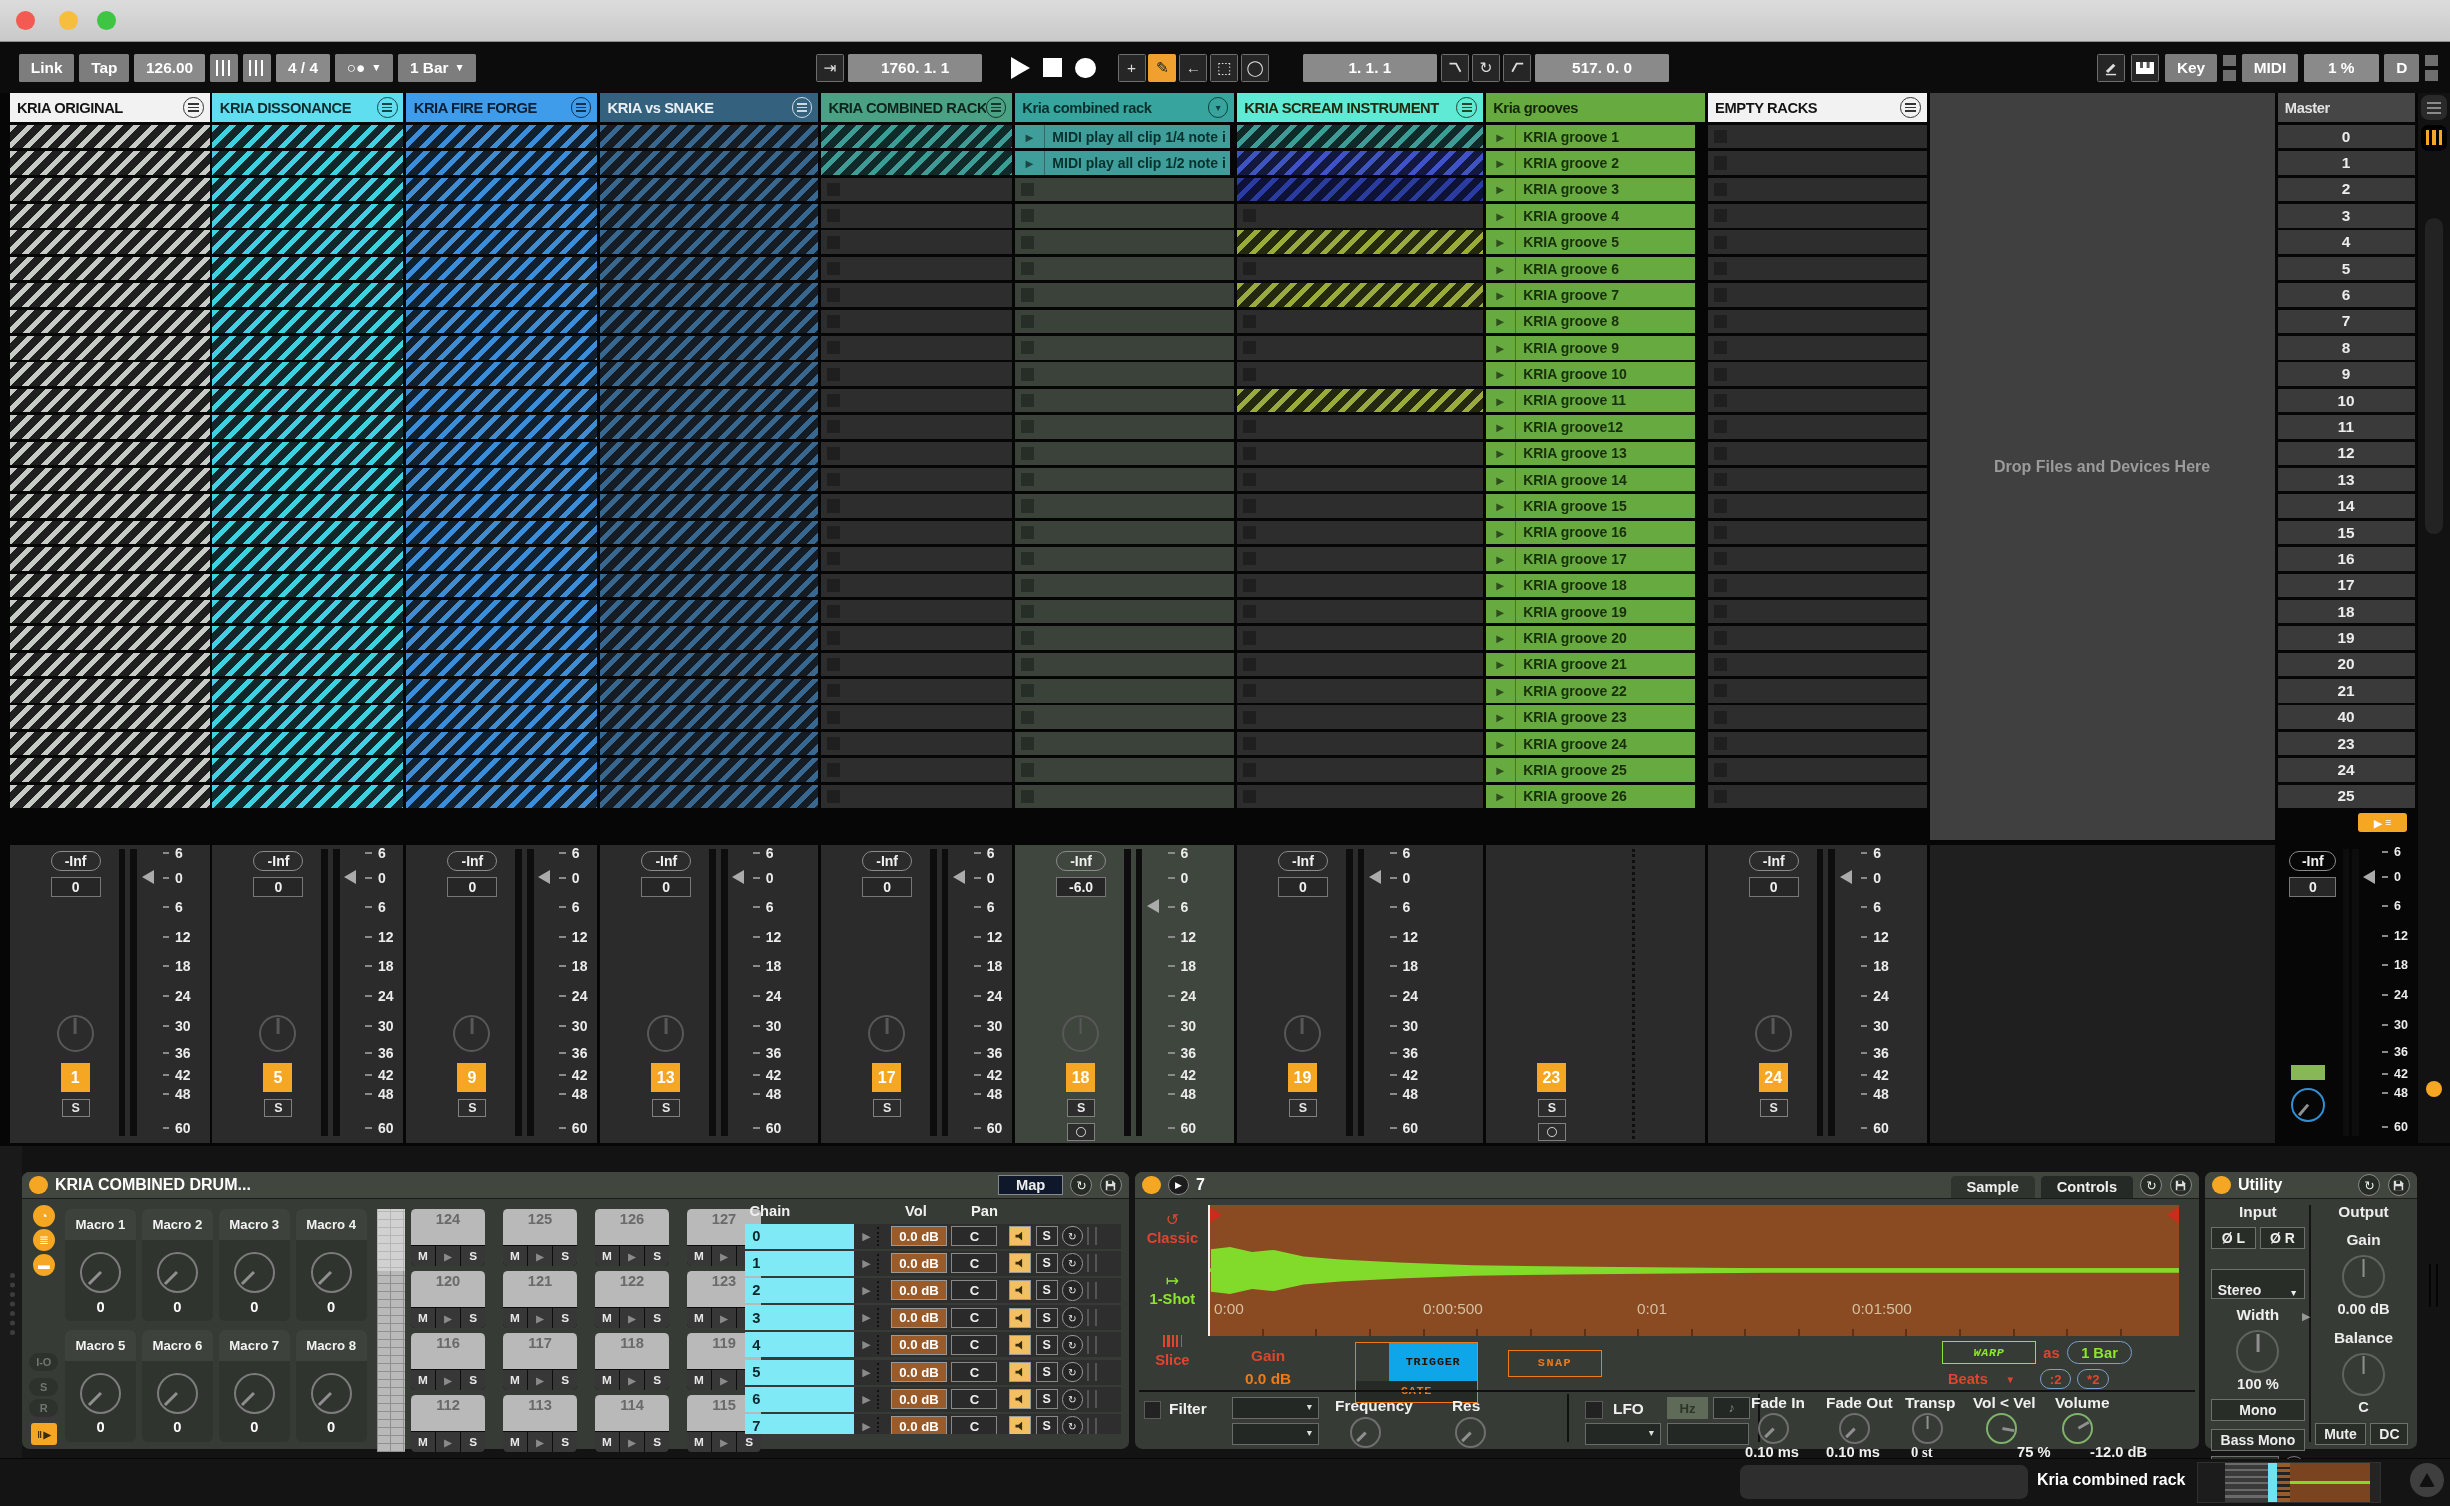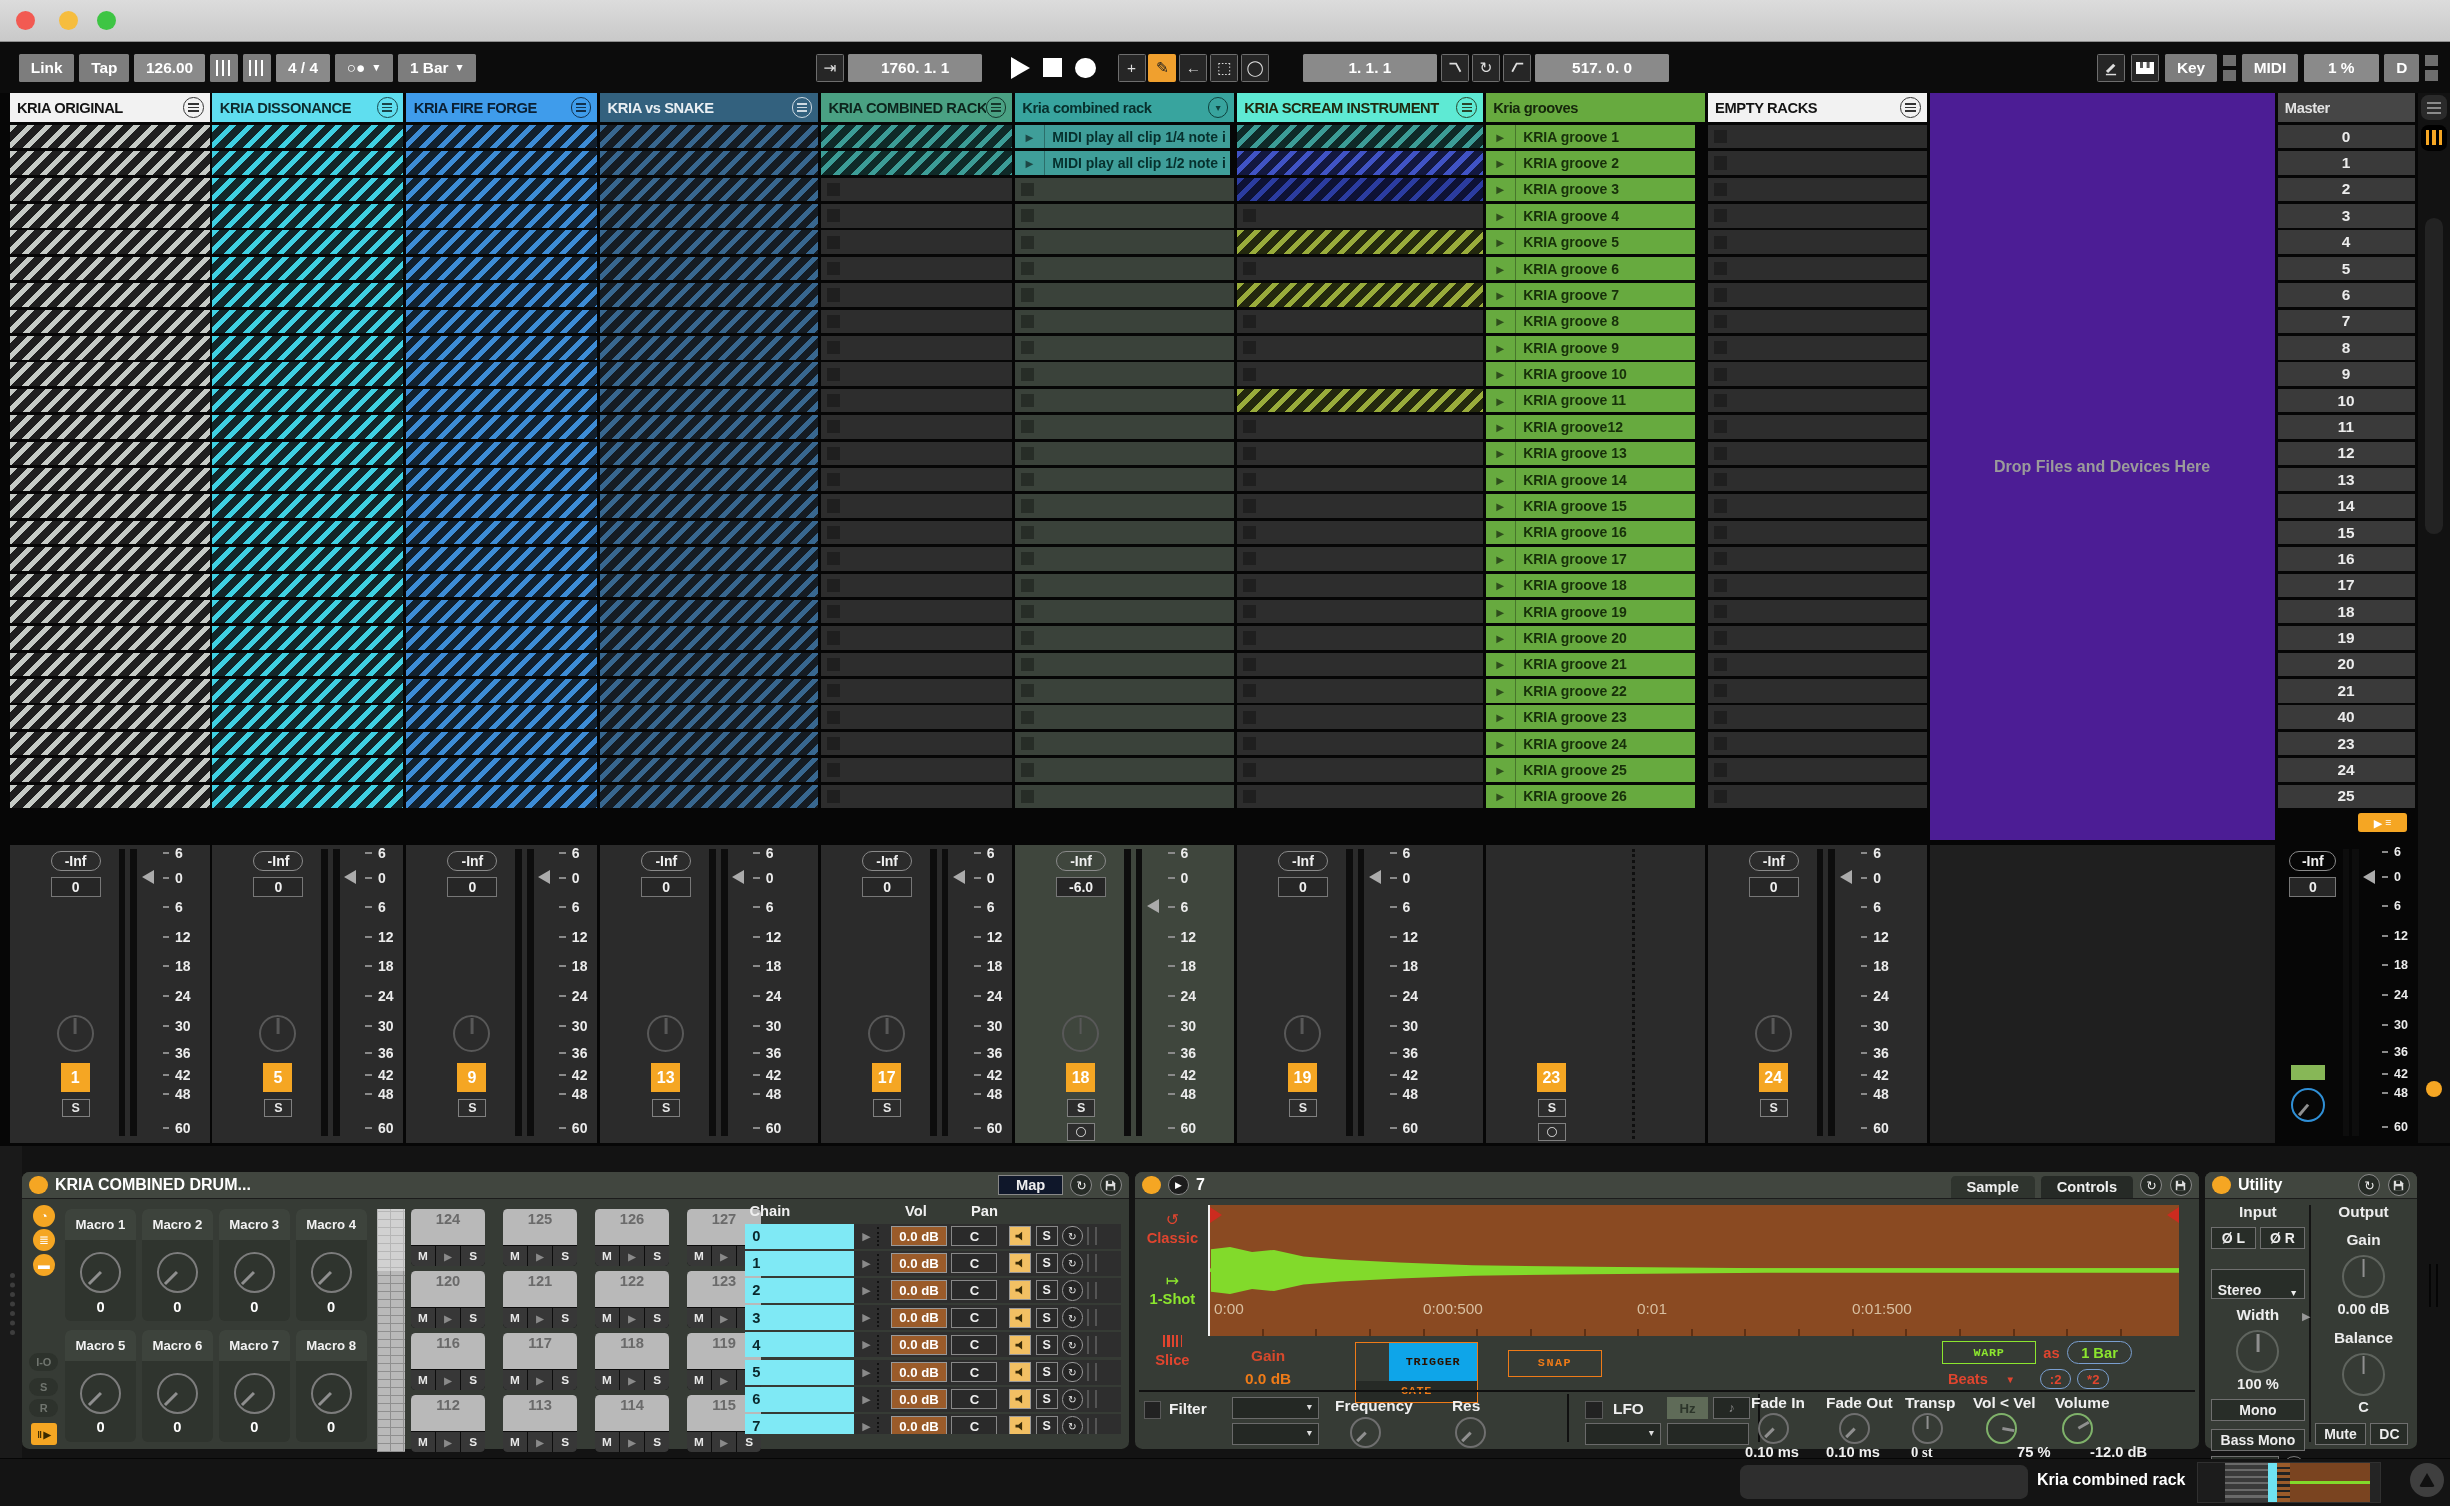--- a/index.html
+++ b/index.html
@@ -65,21 +65,21 @@
   .st-teal{background:repeating-linear-gradient(135deg,#3c9c96 0 5.1px,#0f2a28 5.1px 12.5px);}
   .st-royal{background:repeating-linear-gradient(135deg,#4053c5 0 5.1px,#131840 5.1px 12.5px);}
   .st-navy{background:repeating-linear-gradient(135deg,#2b3ca0 0 5.1px,#0e1234 5.1px 12.5px);}
   .st-olive{background:repeating-linear-gradient(135deg,#99ac3b 0 5.1px,#23280e 5.1px 12.5px);}
   .clip{display:flex;align-items:stretch;}
   .clip .pb{width:29px;flex:none;display:flex;align-items:center;justify-content:center;border-right:1.5px solid rgba(0,0,0,.3);font-size:10.3px;color:rgba(0,0,0,.55);}
   .clip .cl{flex:1;font-size:14px;font-weight:600;padding:3.7px 0 0 7.3px;white-space:nowrap;overflow:hidden;}
   .clip.teal{background:#3f9e99;color:#06302d;margin-right:4.4px;}
   .clip.green{background:#67aa3f;color:#17300a;}
   .t8c{margin-right:10.3px;}
-  .spacer{flex:none;width:345px;background:#4c1d95;display:flex;align-items:center;justify-content:center;margin-right:2.9px;}
+  .spacer{flex:none;width:345px;background:#404040;display:flex;align-items:center;justify-content:center;margin-right:2.9px;}
   .drop{color:#9b9b9b;font-size:16px;font-weight:bold;}
   .scene{height:23.5px;margin-bottom:2.9px;background:#3a3a3a;color:#ececec;font-size:15.4px;font-weight:bold;display:flex;align-items:center;justify-content:center;flex:none;}
   .stoprow{height:23.5px;display:flex;align-items:center;justify-content:flex-end;padding-right:7.3px;}
   .sab{width:49px;height:19px;background:#f5a623;border-radius:2.9px;color:#fff;display:flex;align-items:center;justify-content:center;gap:3.7px;font-size:10.3px;font-weight:bold;}
 
   
   .rail{position:absolute;top:93px;right:0;width:32px;height:1050px;background:#121212;}
   .pillv{width:26.5px;height:25px;margin:2.2px auto 4.4px;border-radius:7.3px;background:#2a2a2a;display:flex;flex-direction:column;justify-content:center;align-items:center;gap:2.9px;}
   .pillv i{width:14.7px;height:2.2px;background:#8a8a8a;display:block;}
   .pillo{width:26.5px;height:26.5px;margin:0 auto;border-radius:7.3px;background:#000;display:flex;justify-content:center;align-items:center;gap:2.9px;}
@@ -182,21 +182,21 @@
   .rl{position:absolute;bottom:17.6px;color:#d8bfa0;font-size:15.4px;}
   .rt{position:absolute;bottom:0;width:2.2px;height:7.3px;background:#5e3014;}
   .glab{position:absolute;left:116px;top:175px;color:#d6492c;font-size:15.4px;font-weight:bold;}
   .gval{position:absolute;left:110px;top:198px;color:#ef7b18;font-size:15.4px;font-weight:bold;}
   .tg{position:absolute;left:220px;top:170px;width:123px;border:1.5px solid #ef7b18;box-sizing:border-box;font-family:"Liberation Mono",monospace;}
   .trig{height:38px;background:#0ea5e9;color:#2a1200;font-size:11.8px;font-weight:bold;display:flex;align-items:center;justify-content:center;letter-spacing:0.7px;margin-left:33px;}
   .gate{height:20.6px;background:#262a26;color:#ef7b18;font-size:11.8px;font-weight:bold;display:flex;align-items:center;justify-content:center;letter-spacing:0.7px;}
   .snapb{position:absolute;left:373px;top:178px;width:94px;height:26.5px;border:1.5px solid #ef7b18;color:#ef7b18;font-size:11.8px;font-weight:bold;display:flex;align-items:center;justify-content:center;letter-spacing:1.5px;box-sizing:border-box;font-family:"Liberation Mono",monospace;}
   .warpc{position:absolute;left:807px;top:169px;width:250px;}
   .wr1,.wr2{display:flex;align-items:center;margin-bottom:5.1px;}
-  .warpb{width:94px;height:23px;border:1.5px solid #8ce62e;color:#8ce62e;font-size:11.8px;font-weight:bold;letter-spacing:0.7px;display:flex;align-items:center;justify-content:center;box-sizing:border-box;font-family:"Liberation Mono",monospace;}
+  .warpb{width:94px;height:23px;border:1.5px solid #8ce62e;color:#8ce62e;font-size:11.8px;font-weight:bold;letter-spacing:0.7px;display:flex;align-items:center;justify-content:center;box-sizing:border-box;font-family:"Liberation Mono",monospace;font-style:italic;}
   .asl{color:#e0452f;font-size:14.7px;font-weight:bold;margin:0 7.3px;}
   .pillb{height:23px;padding:0 13.2px;border:1.5px solid #7a9fd0;border-radius:11.8px;color:#8ce62e;font-size:14.7px;font-weight:bold;display:flex;align-items:center;justify-content:center;box-sizing:border-box;}
   .beats{color:#e0452f;font-size:14.7px;font-weight:bold;margin-left:5.9px;}
   .bcaret{color:#e0452f;font-size:9.6px;margin:0 25px 0 17.6px;}
   .pillr{height:20px;padding:0 8.8px;border:1.5px solid #7a9fd0;border-radius:10.3px;color:#e0452f;font-size:13.2px;font-weight:bold;display:flex;align-items:center;justify-content:center;margin-right:5.9px;box-sizing:border-box;}
   .hline{position:absolute;left:4.4px;right:4.4px;top:218px;height:2.2px;background:#101010;}
   .vd{position:absolute;top:222px;bottom:7.3px;width:2.2px;background:#101010;}
   .cb{position:absolute;width:17.6px;height:17.6px;background:#222;border:1.5px solid #5a5a5a;box-sizing:border-box;}
   .flab{position:absolute;font-size:15.4px;font-weight:bold;color:#f0f0f0;white-space:nowrap;}
   .dd{position:absolute;height:22px;background:#242824;border:1.5px solid #6a6a6a;box-sizing:border-box;color:#bbb;}

